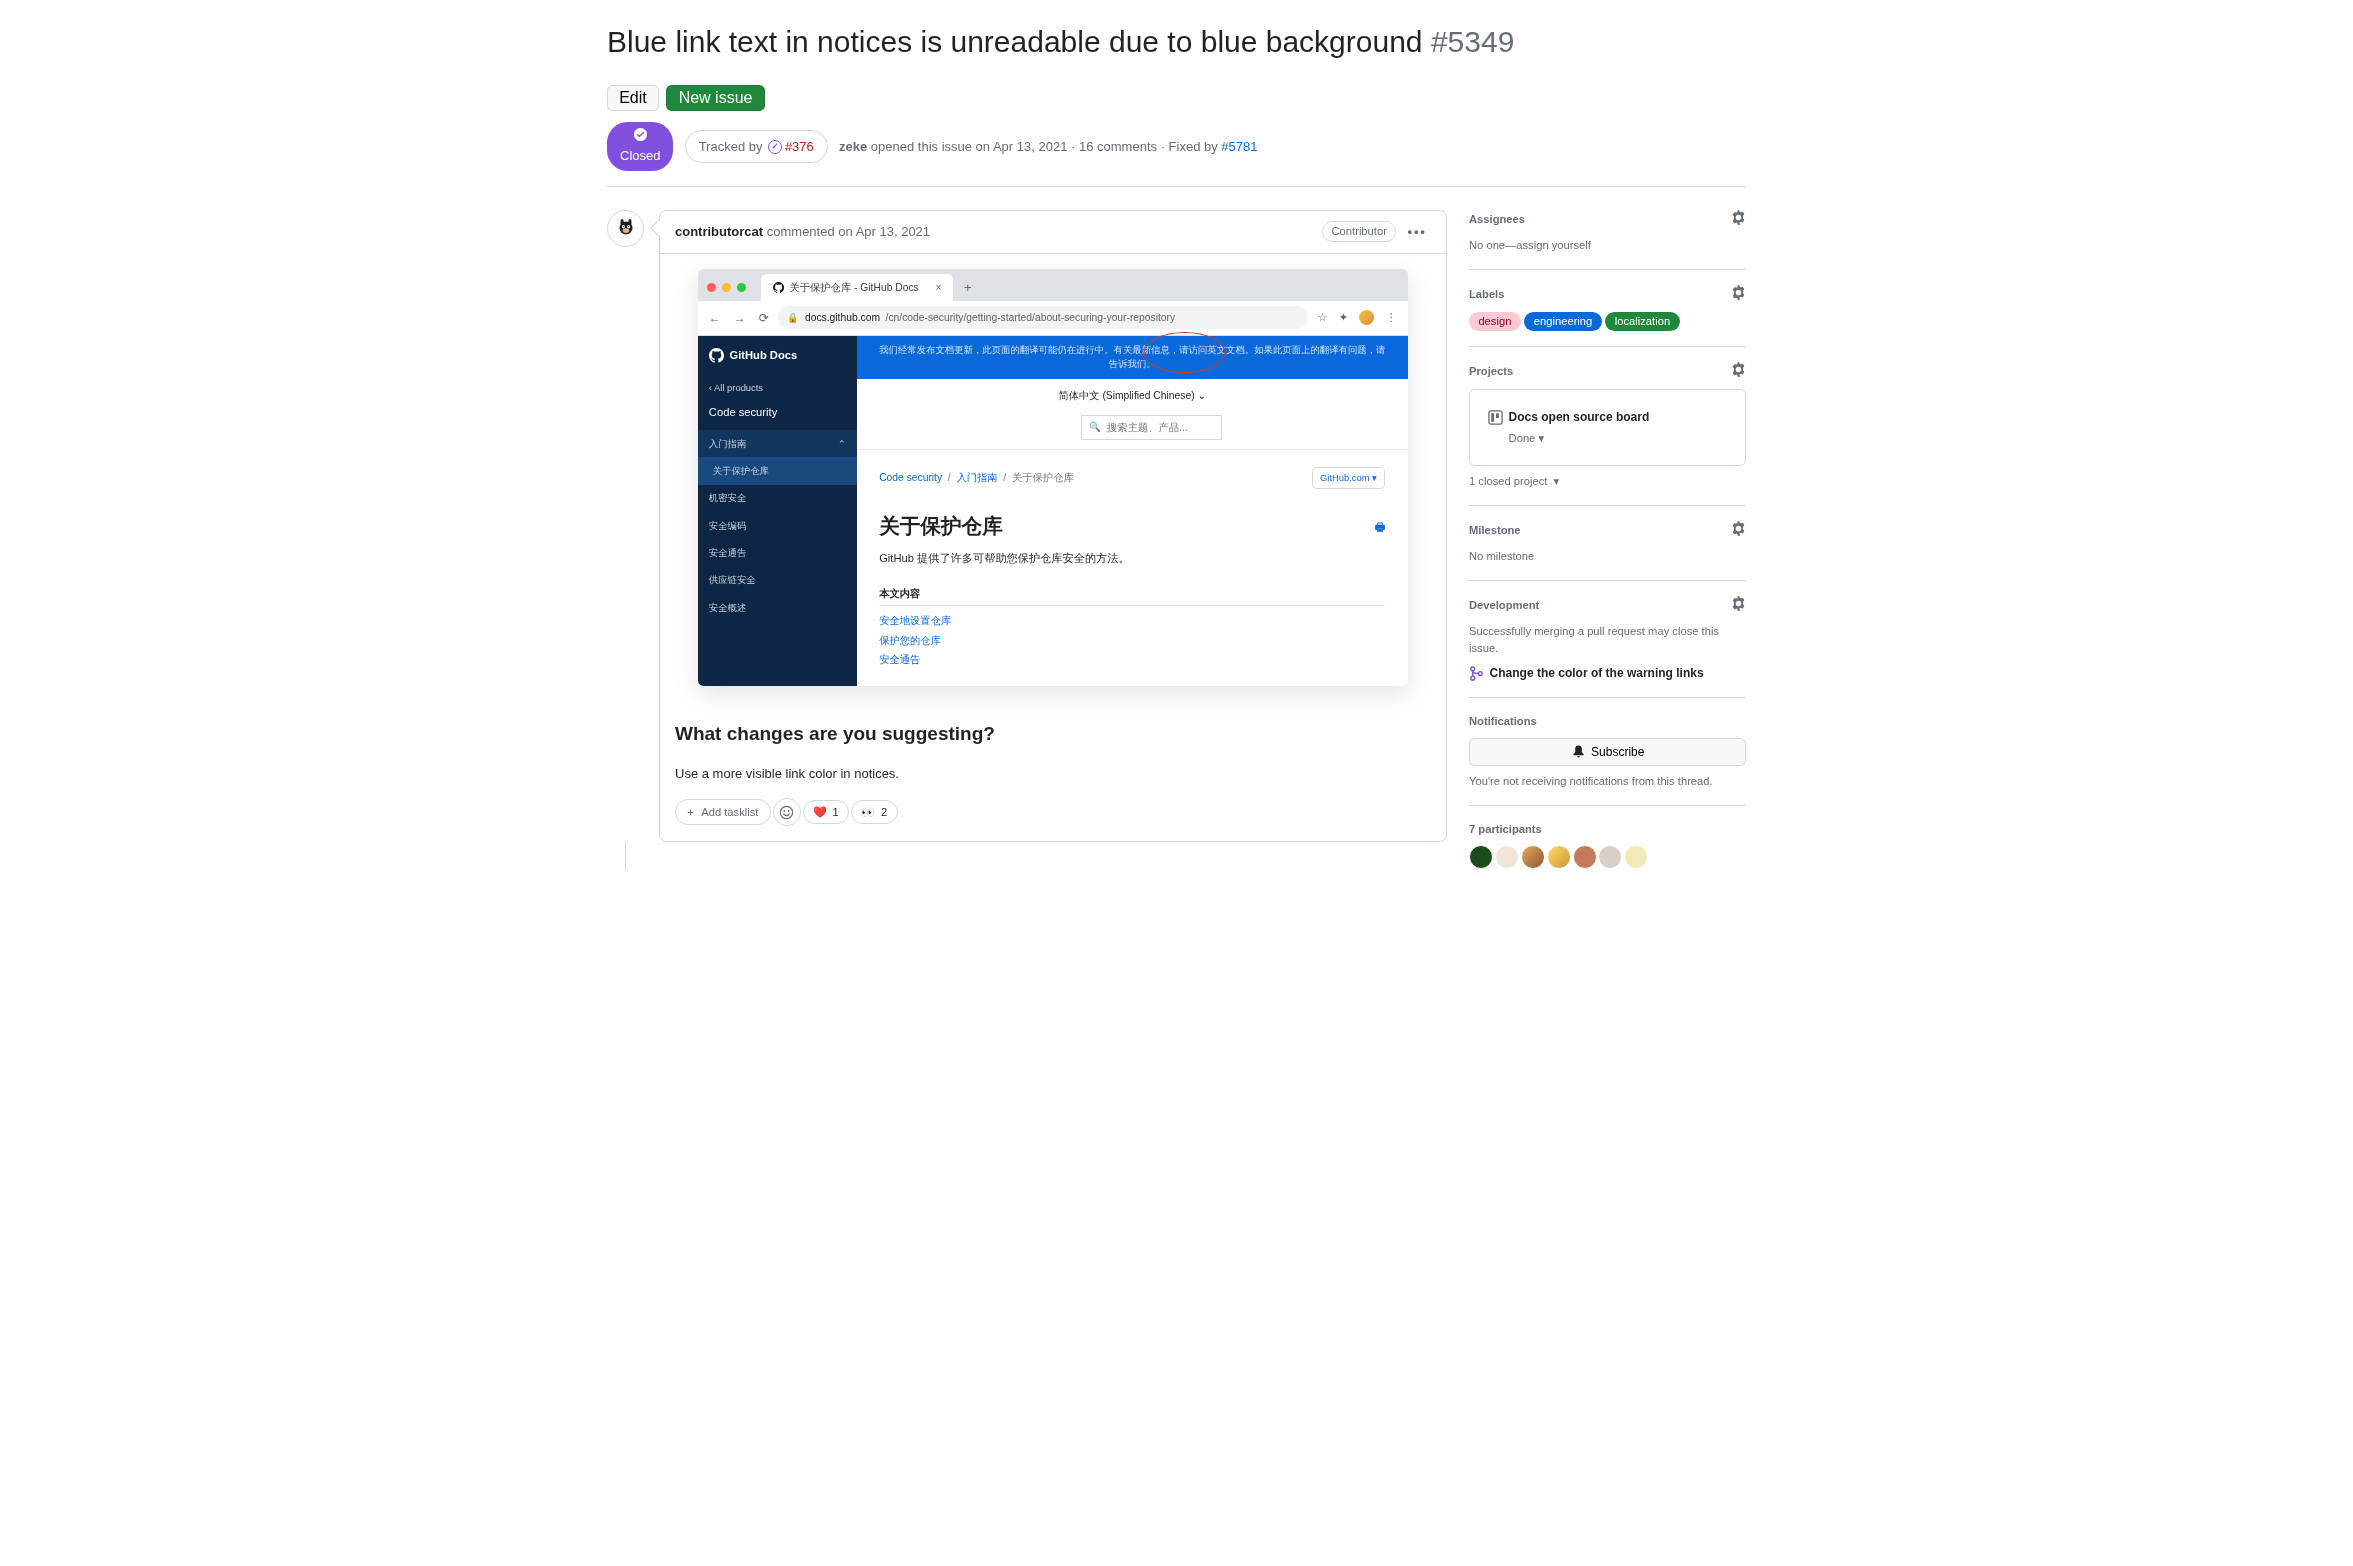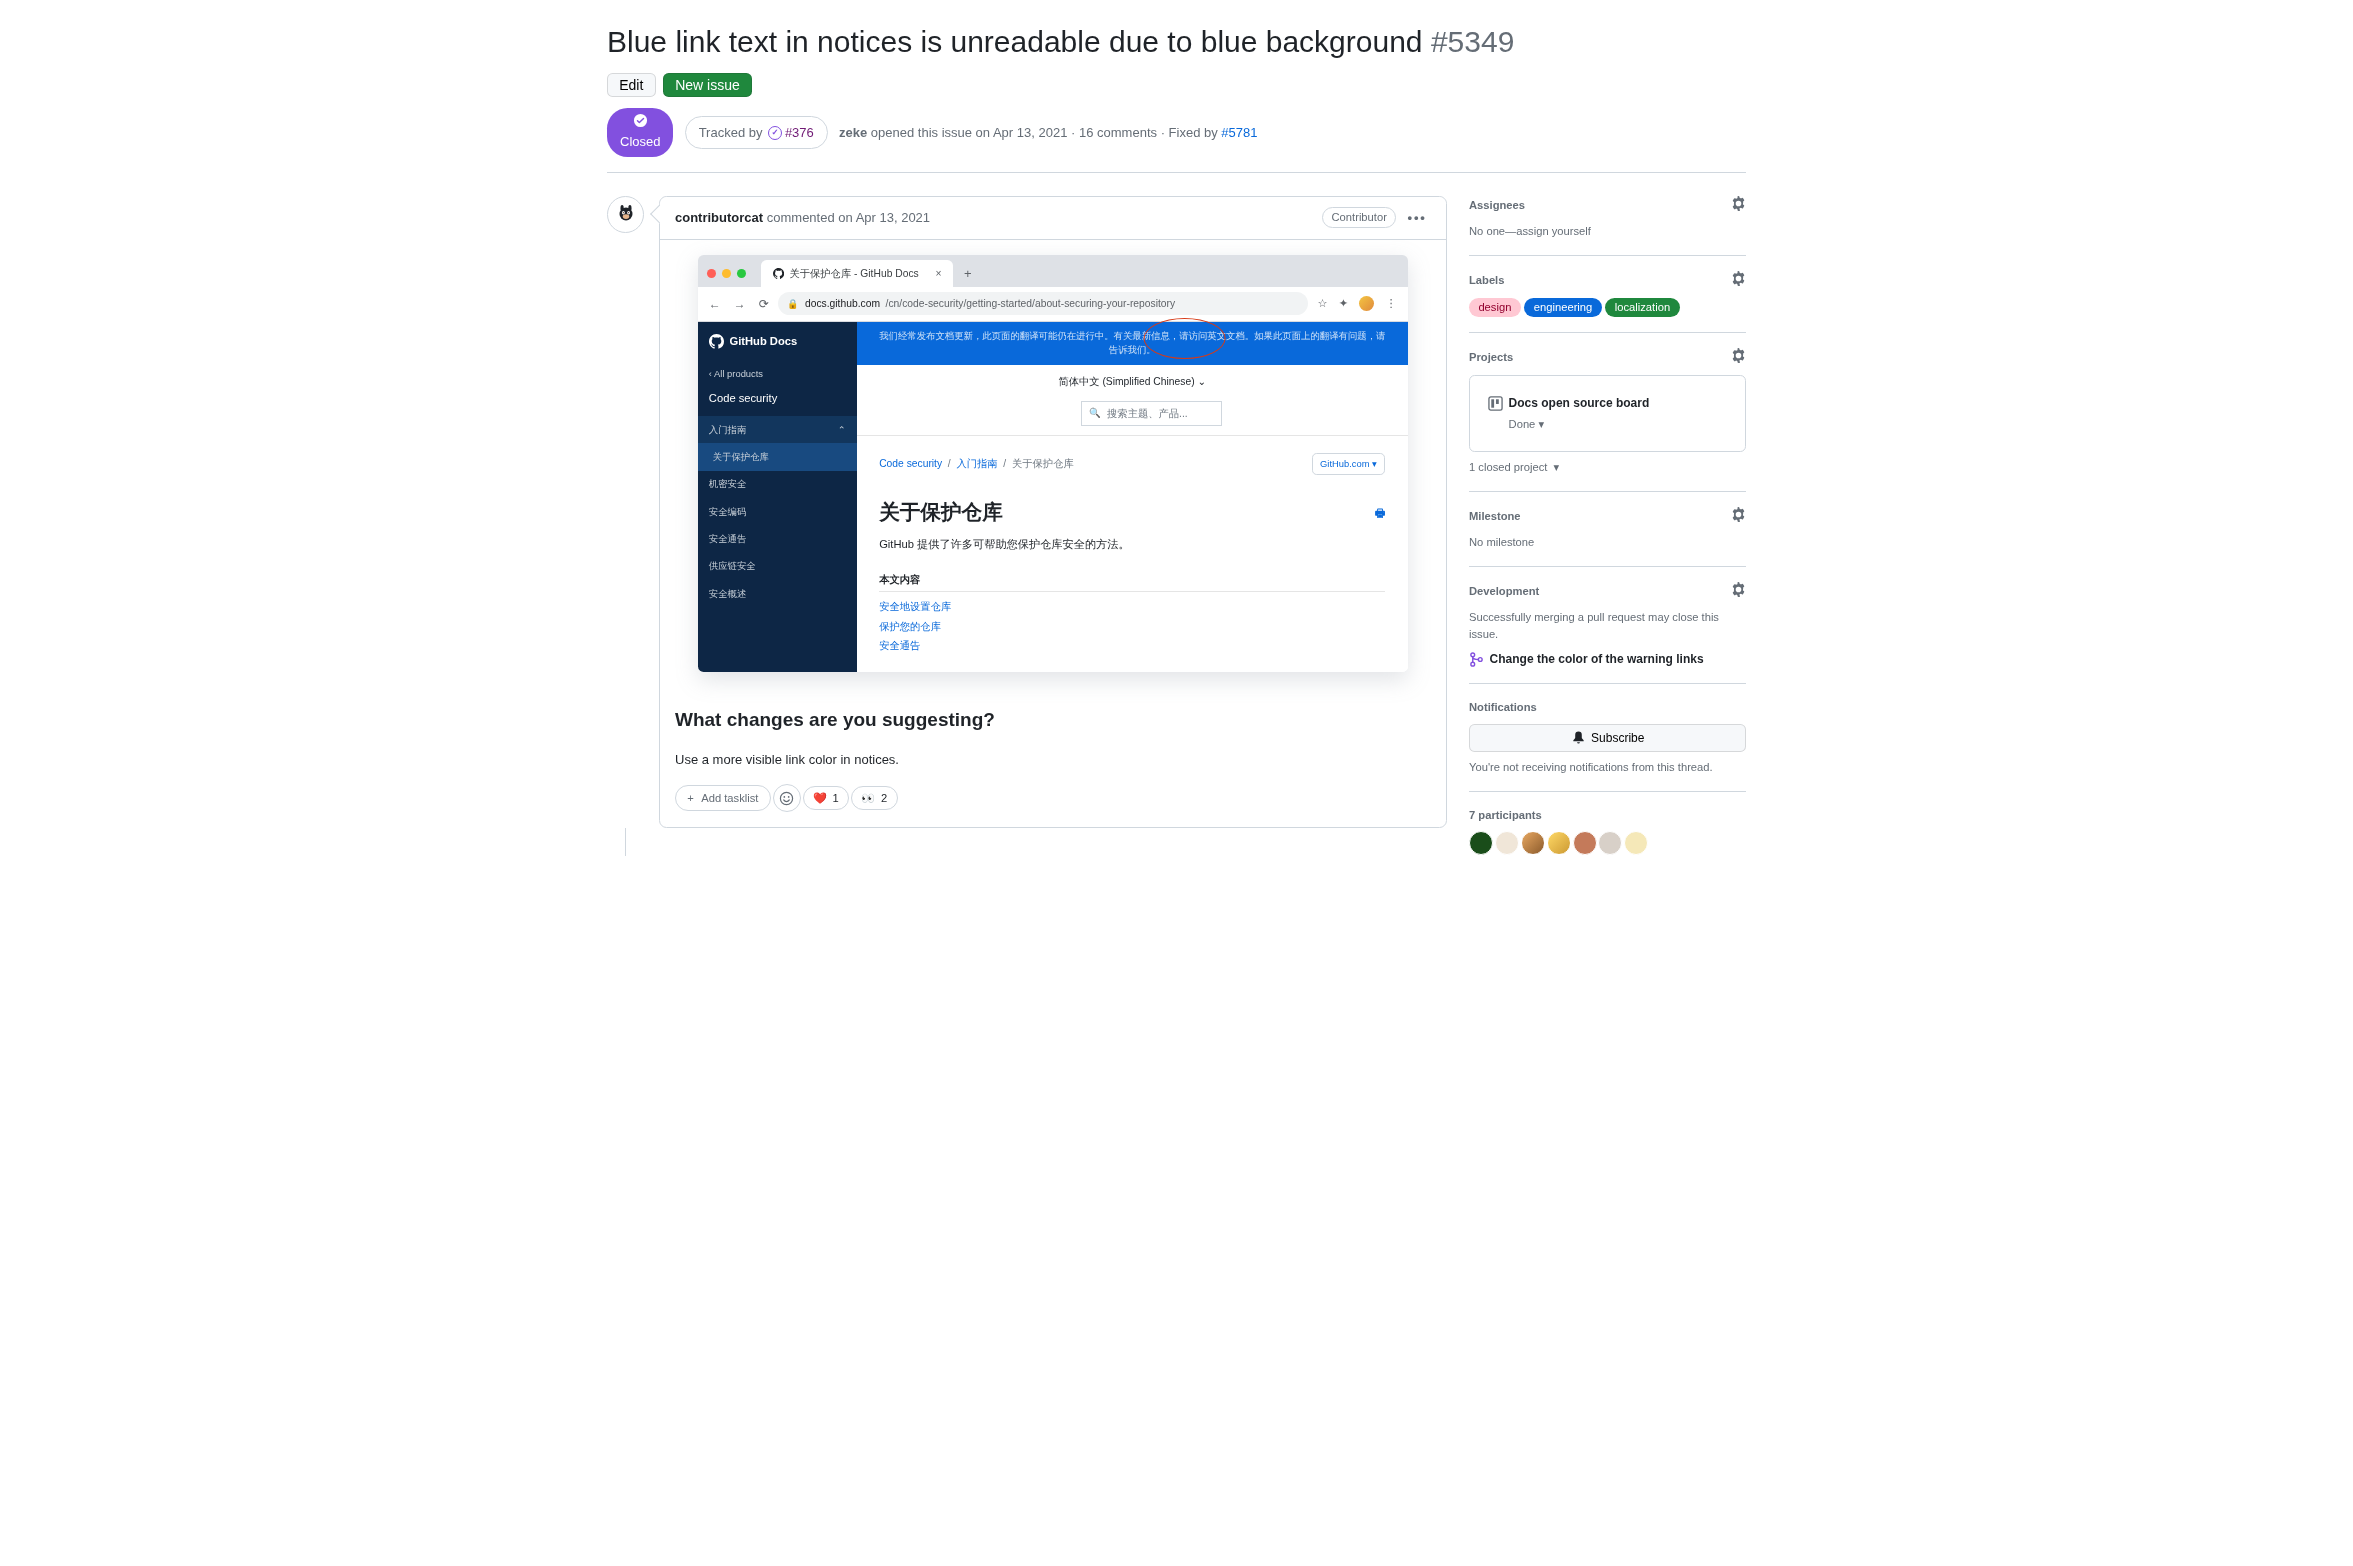--- a/index.html
+++ b/index.html
@@ -7,28 +7,28 @@
 
 .container { max-width: 1199px; margin: 0 auto; padding: 22.5px 30px; }
 
 
 .issue-header { margin-bottom: 7.5px; }
 .title-row { display: flex; align-items: flex-start; gap: 7.5px; margin-bottom: 11.2px; flex-direction: column; }
 .issue-title { flex: 1; font-size: 30px; font-weight: 400; line-height: 1.25; }
 .issue-title .issue-number { color: #656d76; font-weight: 300; }
 .title-actions { display: flex; gap: 7.5px; align-items: center; margin-top: 5.6px; }
 .btn { display: inline-flex; align-items: center; gap: 3.7px; padding: 4.7px 15px; border-radius: 5.6px; font-size: 13px; font-weight: 500; cursor: pointer; border: 0.9px solid rgba(31,35,40,0.15); background: #f6f8fa; }
-.btn-sm { padding: 2.8px 11.2px; font-size: 14px; }
+.btn-sm { padding: 2.8px 11.2px; font-size: 16px; margin-top: 12px; }
 .btn-primary { background: #1f883d; color: #fff; border-color: rgba(31,35,40,0.15); }
 
 .meta-row { display: flex; align-items: center; gap: 11.2px; flex-wrap: wrap; margin-bottom: 15px; }
 .state-badge { display: inline-flex; align-items: center; gap: 3.7px; background: #8250df; color: #fff; padding: 5.6px 13px; border-radius: 20.6px; font-size: 13px; font-weight: 500; flex-direction: column; }
 .state-badge svg { fill: #fff; width: 15px; height: 15px; }
 .tracked-by { display: inline-flex; align-items: center; gap: 5.6px; border: 0.9px solid #d0d7de; border-radius: 20.6px; padding: 5.6px 13px; font-size: 13px; color: #656d76; }
-.tracked-by .tracked-link { color: #701a75; font-weight: 500; display: inline-flex; align-items: center; gap: 2.8px; }
+.tracked-by .tracked-link { color: #b91c1c; font-weight: 500; display: inline-flex; align-items: center; gap: 2.8px; }
 .tracked-by .purple-circle { width: 14px; height: 14px; border: 1.5px solid #8250df; border-radius: 50%; display: inline-flex; align-items: center; justify-content: center; }
 .tracked-by .purple-circle::before { content: "✓"; font-size: 8.4px; color: #8250df; font-weight: bold; }
 .meta-text { color: #656d76; font-size: 13px; }
 .meta-text strong { color: #656d76; font-weight: 600; }
 .meta-text a { color: #0969da; text-decoration: none; }
 
 .hr { border: none; border-top: 0.9px solid #d0d7de; margin-bottom: 22.5px; }
 
 
 .layout { display: flex; gap: 22.5px; }

